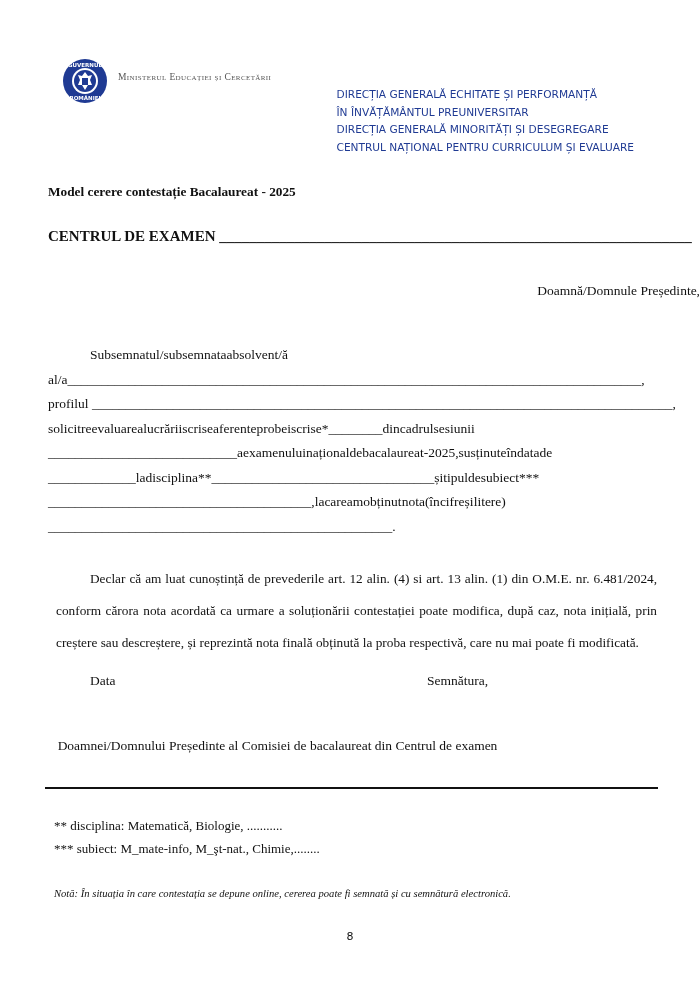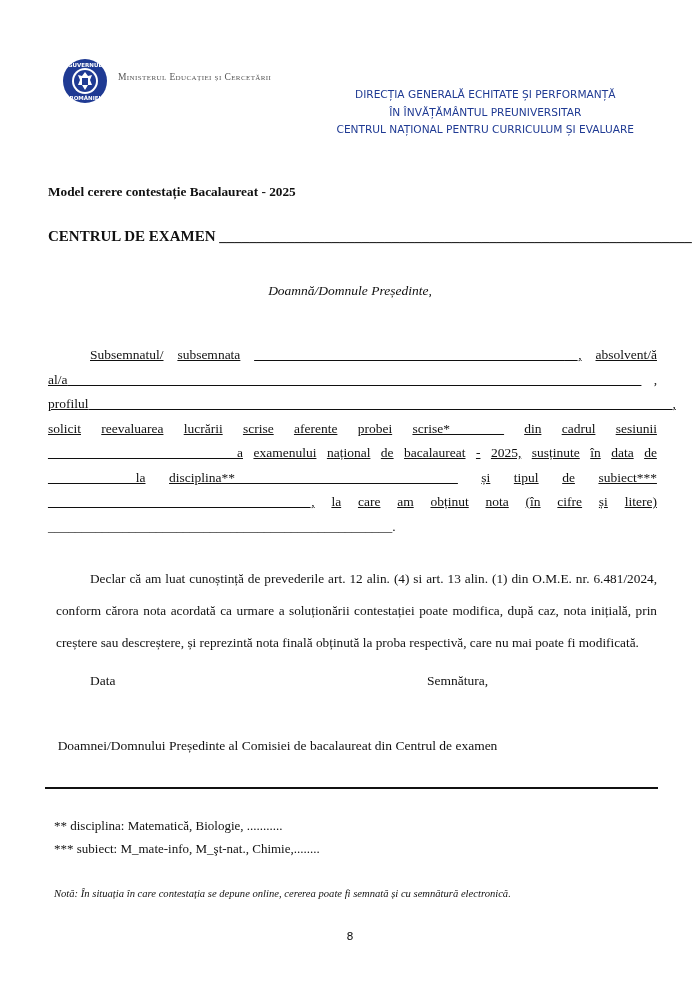--- a/index.html
+++ b/index.html
@@ -1,26 +1,26 @@
 <!DOCTYPE html>
 <html><head>
 <meta charset="utf-8">
 <style>
   html, body { margin: 0; padding: 0; background: #ffffff; }
   body { width: 700px; height: 990px; position: relative; overflow: hidden; font-family: "Liberation Serif", serif; color: #111; }
   .abs { position: absolute; }
   .logo { left: 62px; top: 58px; width: 46px; height: 46px; }
   .ministry { left: 118px; top: 72px; font-family: "Liberation Serif", serif; font-size: 9.5px; letter-spacing: 0.4px; color: #555; font-variant: small-caps; }
-  .dirs { right: 66px; top: 86px; text-align: center; font-family: "DejaVu Sans", sans-serif; font-size: 10.6px; line-height: 17.5px; color: #1f3a93; }
+  .dirs { right: 66px; top: 86px; text-align: left; font-family: "DejaVu Sans", sans-serif; font-size: 10.6px; line-height: 17.5px; color: #1f3a93; }
   .title { left: 48px; top: 184px; font-size: 13.3px; font-weight: bold; }
   .center-exam { left: 48px; top: 228px; font-size: 15px; font-weight: bold; white-space: nowrap; }
-  .salut { left: 0; width: 700px; top: 283px; text-align: center; font-size: 13.5px; font-style: italic; }
+  .salut { left: 0; width: 700px; top: 283px; text-align: right; font-size: 13.5px; }
   .body { left: 48px; width: 609px; font-size: 13.5px; line-height: 24.5px; }
   .p1 { top: 343px; text-align: justify; text-align-last: justify; }
-  .row { display: flex; justify-content: space-between; white-space: nowrap; text-decoration: underline; }
+  .row { display: flex; white-space: nowrap; }
   .p2 { top: 563px; left: 56px; width: 601px; font-size: 13.3px; line-height: 32px; }
   .p2 .ind { display: inline-block; width: 34px; }
   .date { left: 90px; top: 673px; font-size: 13.5px; }
   .sign { left: 427px; top: 673px; font-size: 13.5px; }
   .addr { left: 0; width: 555px; top: 738px; text-align: center; font-size: 13.5px; }
   .rule { left: 45px; top: 787px; width: 613px; height: 2px; background: #111; }
   .notes { left: 54px; top: 815px; font-size: 13px; line-height: 22.5px; }
   .nota { left: 54px; top: 888px; font-size: 10.6px; font-style: italic; }
   .pageno { left: 0; width: 700px; top: 930px; text-align: center; font-family: "DejaVu Sans", sans-serif; font-size: 11px; }
 </style>
@@ -36,36 +36,36 @@
     <rect x="20" y="20" width="6" height="7" fill="#1f3a93"></rect>
     <text x="23" y="9" font-size="5.5" fill="#fff" text-anchor="middle" font-family="DejaVu Sans, sans-serif" font-weight="bold">GUVERNUL</text>
     <text x="23" y="42" font-size="5.5" fill="#fff" text-anchor="middle" font-family="DejaVu Sans, sans-serif" font-weight="bold">ROMÂNIEI</text>
   </svg>
 </div>
 <div class="abs ministry">Ministerul Educației și Cercetării</div>
 
 <div class="abs dirs">
   <div>DIRECȚIA GENERALĂ ECHITATE ȘI PERFORMANȚĂ</div>
   <div>ÎN ÎNVĂȚĂMÂNTUL PREUNIVERSITAR</div>
+  <div>DIRECȚIA GENERALĂ MINORITĂȚI ȘI DESEGREGARE</div>
   <div>CENTRUL NAȚIONAL PENTRU CURRICULUM ȘI EVALUARE</div>
 </div>
 
 <div class="abs title">Model cerere contestație Bacalaureat - 2025</div>
 <div class="abs center-exam">
   <span>CENTRUL DE EXAMEN</span>
   <span>_______________________________________________________________</span>
 </div>
 
 <div class="abs salut">Doamnă/Domnule Președinte,</div>
 
 <div class="abs body p1">
   <div class="row" style="padding-left:42px">
     <span>Subsemnatul/</span>
     <span>subsemnata</span>
-    <span><span>______________________________________________</span><span>__,</span></span>
     <span>absolvent/ă</span>
   </div>
   <div class="row">
     <span><span>al/a</span>_____________________________________________________________________________________</span>
       <span>,</span>
   </div>
   <div class="row">
     <span><span>profilul</span> ______________________________________________________________________________________</span>
       <span>,</span>
   </div>

